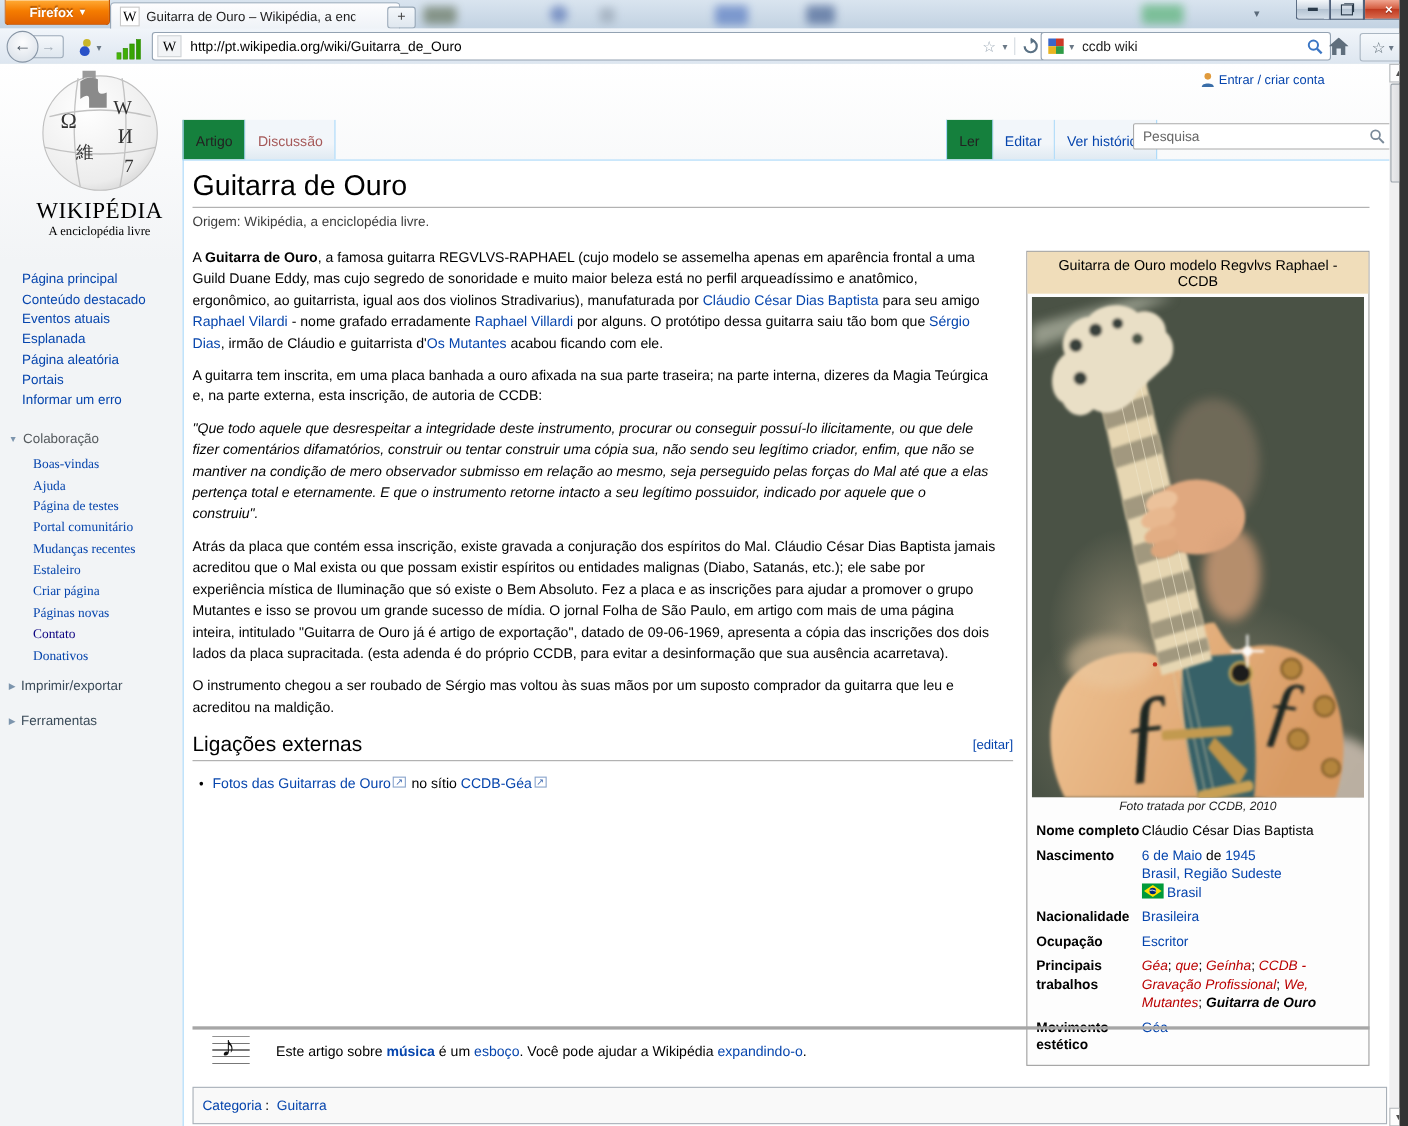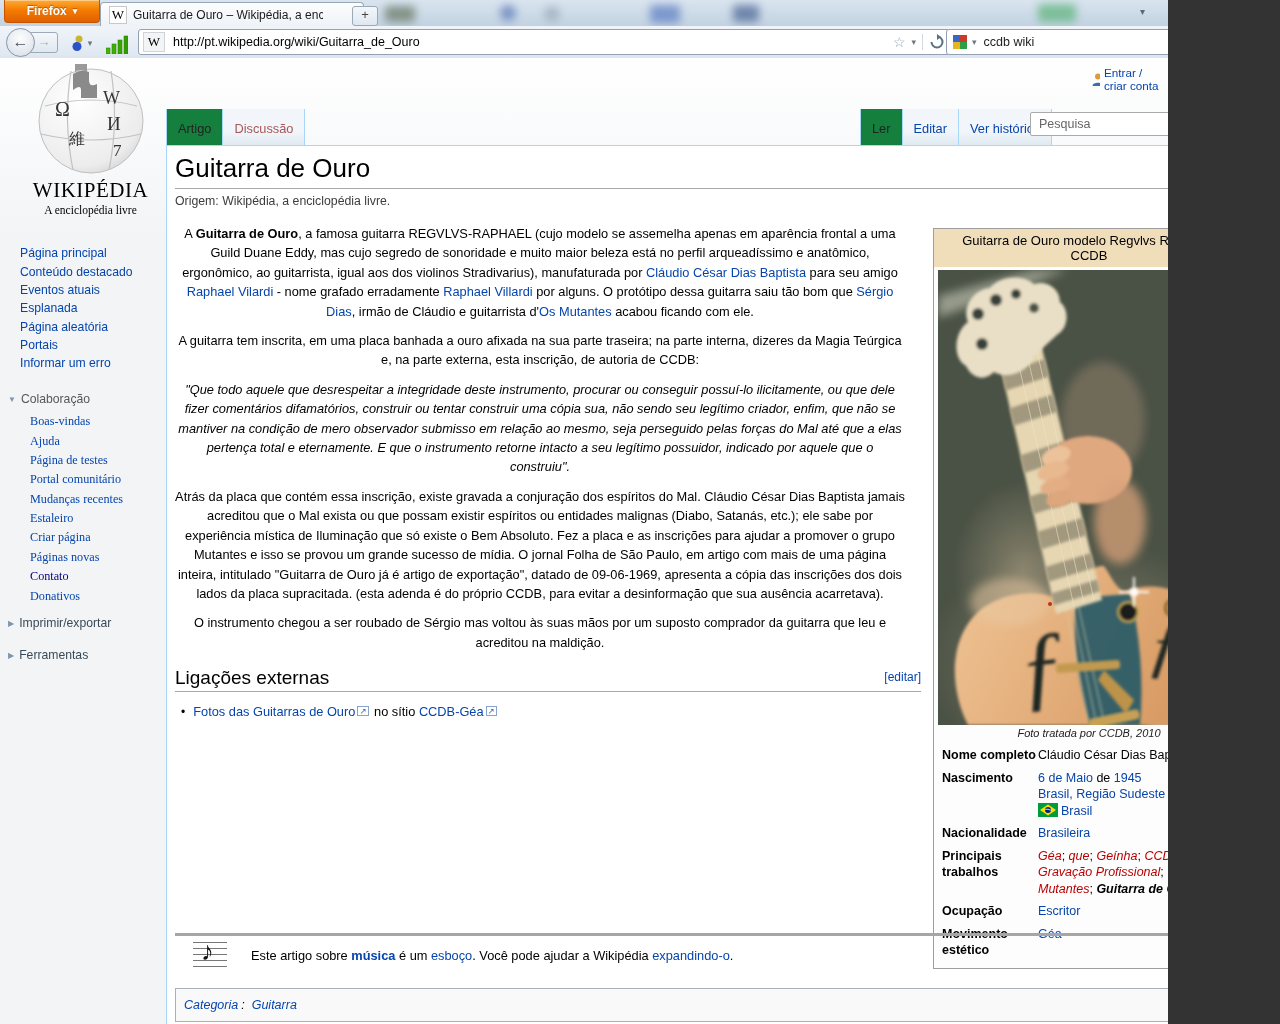--- a/index.html
+++ b/index.html
@@ -1,16 +1,16 @@
 <!DOCTYPE html>
 <html><head>
 <meta charset="utf-8">
 <style>
   html,body{margin:0;padding:0;background:#333;}
-  .screen{position:relative;width:1168px;height:1024px;overflow:hidden;
+  .screen{position:relative;width:1272px;height:1024px;overflow:hidden;
     font-family:"Liberation Sans",sans-serif;background:#fff;}
   .abs{position:absolute;}
 
   
   .titlebar{left:0;top:0;width:1280px;height:26px;
     background:linear-gradient(#d9e4ef,#c2d2e2);}
   .blob{position:absolute;filter:blur(4px);opacity:.55;border-radius:3px;}
   .fx-btn{left:4px;top:0;width:94px;height:22px;border-radius:0 0 4px 4px;
     background:linear-gradient(#ffab36,#f57c00 45%,#e06000);
     border:1px solid #c45500;border-top:none;color:#fff;font-weight:bold;font-size:12px;
@@ -97,21 +97,21 @@
     font-family:"Liberation Sans",sans-serif;}
   .wsearch input::placeholder{color:#666;opacity:1;}
 
   .content{left:166px;top:145px;width:1097px;height:879px;background:#fff;
     border-left:1px solid #a7d7f9;border-top:1px solid #a7d7f9;}
   .h1{left:175px;top:153px;width:1070px;font-size:26px;color:#000;
     border-bottom:1px solid #aaa;padding-bottom:4px;}
   .subtitle{left:175px;top:194px;font-size:12.3px;color:#3d3d3d;}
 
   .textcol{left:175px;top:224px;width:746px;font-size:12.8px;line-height:19.4px;color:#000;}
-  .textcol p{margin:0 16px 10px 0;text-align:center;}
+  .textcol p{margin:0 16px 10px 0;}
   .quote{font-style:italic;}
   .h2row{display:flex;align-items:flex-end;border-bottom:1px solid #aaa;margin:16px 0 8px 0;padding-bottom:3px;gap:28px;}
   .h2row .h2t{flex:1;font-size:19px;}
   .editlink{font-size:12px;color:#0645ad;cursor:pointer;}
   .extlist{margin:10px 0 0 6px;display:flex;gap:8px;align-items:baseline;}
   .bullet{color:#000;font-size:12px;}
 
   .lk{color:#0645ad;cursor:pointer;}
   .b{font-weight:bold;}
   .bi{font-weight:bold;font-style:italic;}
@@ -131,21 +131,21 @@
   .ib-val{flex:1;}
   .flag{display:inline-block;vertical-align:-2px;margin-right:3px;cursor:pointer;}
 
   .hrbar{left:175px;top:933px;width:1070px;height:3px;background:#a6a6a6;}
   .stub{left:185px;top:942px;width:1050px;display:flex;align-items:center;gap:24px;}
   .staff{width:34px;height:26px;position:relative;flex:0 0 auto;
     background:repeating-linear-gradient(to bottom,#777 0 1px,transparent 1px 6px);margin-left:8px;}
   .staff .note{position:absolute;left:8px;top:-6px;font-size:26px;color:#111;}
   .stubtext{font-size:12.8px;color:#000;}
   .catbox{left:175px;top:988px;width:1068px;height:32px;background:#f9f9f9;border:1px solid #a8b0b8;
-    display:flex;align-items:center;padding:0 8px;font-size:12.5px;gap:3px;font-style:italic;}
+    display:flex;align-items:center;padding:0 8px;font-size:12.5px;gap:3px;}
 
   
   .vscroll{left:1263px;top:58px;width:17px;height:966px;background:#f0f0f1;}
   .sc-btn{position:absolute;left:0;width:17px;height:17px;background:#fdfdfd;border:1px solid #b5b8bc;
     box-sizing:border-box;color:#505050;font-size:8px;text-align:center;line-height:15px;cursor:pointer;}
   .sc-thumb{position:absolute;left:1px;top:18px;width:15px;height:88px;border:1px solid #98a0a8;
     border-radius:2px;background:linear-gradient(to right,#eaeaec,#cfd2d6);cursor:grab;}
 </style>
 </head>
 <body>
@@ -460,26 +460,26 @@
             <path d="M7.2,6.4 Q10,5.6 12.8,7.2" stroke="#fff" stroke-width="0.8" fill="none"></path>
           </svg><span><span class="lk">Brasil</span></span>
         </div>
       </div>
     </div>
     <div class="ib-row">
       <div class="ib-label">Nacionalidade</div>
       <div class="ib-val"><span class="lk">Brasileira</span></div>
     </div>
     <div class="ib-row">
+      <div class="ib-label">Ocupação</div>
+      <div class="ib-val"><span class="lk">Escritor</span></div>
+    </div>
+    <div class="ib-row">
       <div class="ib-label">Principais trabalhos</div>
       <div class="ib-val"><span class="rdl">Géa</span><span>; </span><span class="rdl">que</span><span>; </span><span class="rdl">Geínha</span><span>; </span><span class="rdl">CCDB - Gravação Profissional</span><span>; </span><span class="rdl">We, Mutantes</span><span>; </span><span class="bi">Guitarra de Ouro</span></div>
-    </div>
-    <div class="ib-row">
-      <div class="ib-label">Ocupação</div>
-      <div class="ib-val"><span class="lk">Escritor</span></div>
     </div>
     <div class="ib-row">
       <div class="ib-label">Movimento estético</div>
       <div class="ib-val"><span class="lk">Géa</span></div>
     </div>
   </div>
 
   <div class="abs hrbar"></div>
   <div class="abs stub">
     <div class="staff">

